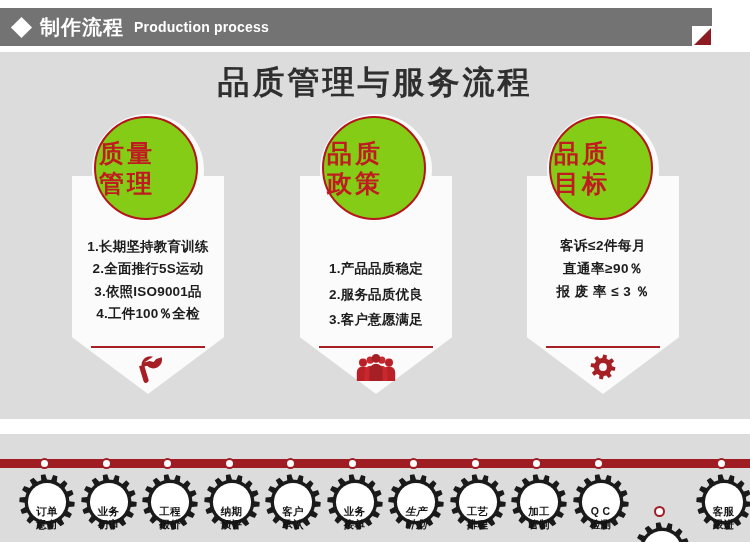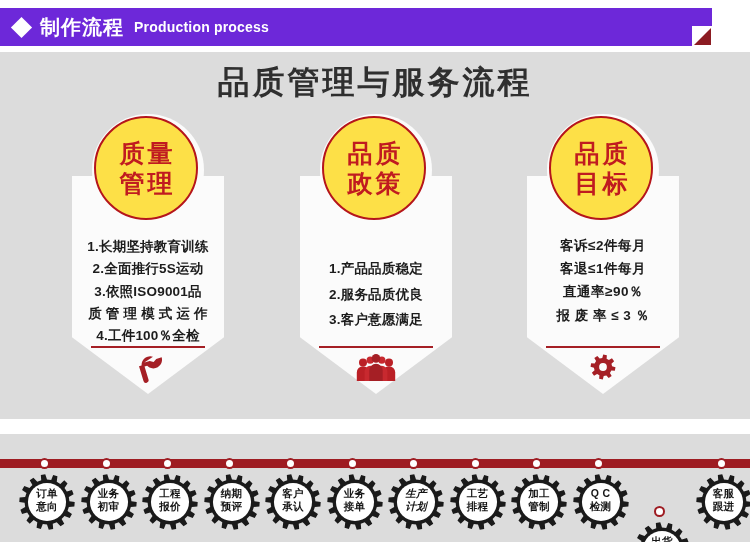--- a/index.html
+++ b/index.html
@@ -15,21 +15,21 @@
     position: relative;
   }
 
   
   #header-banner {
     position: absolute;
     left: 0;
     top: 8px;
     width: 712px;
     height: 38px;
-    background: #6d28d9;
+    background: #737373;
     display: flex;
     align-items: center;
     box-sizing: border-box;
     padding-left: 14px;
     z-index: 5;
   }
   #header-diamond {
     width: 15px;
     height: 15px;
     background: #ffffff;
@@ -139,25 +139,24 @@
     background: #fbfbfb;
   }
   .card-circle {
     position: absolute;
     left: 30px;
     top: 2px;
     width: 104px;
     height: 104px;
     border-radius: 50%;
     border: 2px solid #b5151b;
-    background: #fde047;
+    background: #84cc16;
     box-sizing: border-box;
     display: flex;
     flex-direction: column;
-    align-items: center;
     justify-content: center;
   }
   .card-circle-line {
     color: #c01b20;
     font-size: 25px;
     font-weight: bold;
     letter-spacing: 3px;
     line-height: 1.22;
     text-indent: 3px;
   }
@@ -239,21 +238,21 @@
   .flow-gear {
     position: absolute;
     left: 3px;
     top: 40px;
     width: 56px;
     height: 56px;
   }
   .flow-label {
     position: absolute;
     left: 0;
-    top: 53px;
+    top: 71px;
     width: 62px;
     text-align: center;
     font-size: 10.5px;
     font-weight: bold;
     color: #141414;
     line-height: 1.28;
     z-index: 4;
     letter-spacing: 0.3px;
   }
 </style>
@@ -275,21 +274,20 @@
         <div class="card-body"></div>
         <div class="card-disc"></div>
         <div class="card-circle">
           <div class="card-circle-line">质量</div>
           <div class="card-circle-line">管理</div>
         </div>
         <div class="card-list">
           <div class="card-list-item">1.长期坚持教育训练</div>
           <div class="card-list-item">2.全面推行5S运动</div>
           <div class="card-list-item">3.依照ISO9001品</div>
-          <div class="card-list-item">质 管 理 模 式 运 作</div>
           <div class="card-list-item">4.工件100％全检</div>
         </div>
         <div class="card-rule"></div>
         <div class="card-icon">
           <svg width="30" height="32" viewBox="0 0 30 32">
             <path d="M13.2 2.0 a8.6 8.6 0 0 0 -6.0 13.0 l-1.9 1.9 l1.3 1.3 l9.6 9.7 a2.6 2.6 0 0 0 3.7 -3.7 l-9.6 -9.7 l1.9 -1.9 a8.6 8.6 0 0 0 8.9 -14.2 l-4.0 4.0 l-0.9 3.9 l-3.9 0.9 l-4.0 4.0 z" fill="#a51f25" transform="rotate(28 15 16)"></path>
           </svg>
         </div>
       </div>
       <div class="card card-1">
@@ -322,21 +320,20 @@
       </div>
       <div class="card card-2">
         <div class="card-body"></div>
         <div class="card-disc"></div>
         <div class="card-circle">
           <div class="card-circle-line">品质</div>
           <div class="card-circle-line">目标</div>
         </div>
         <div class="card-list">
           <div class="card-list-item">客诉≤2件每月</div>
-          <div class="card-list-item">客退≤1件每月</div>
           <div class="card-list-item">直通率≥90％</div>
           <div class="card-list-item">报 废 率 ≤ 3 ％</div>
         </div>
         <div class="card-rule"></div>
         <div class="card-icon">
           <svg width="26" height="26" viewBox="0 0 26 26">
             <path d="M25.48 13.20 L24.87 16.86 L21.35 16.61 L19.92 18.91 L21.68 21.96 L18.67 24.12 L16.35 21.46 L13.71 22.07 L12.80 25.48 L9.14 24.87 L9.39 21.35 L7.09 19.92 L4.04 21.68 L1.88 18.67 L4.54 16.35 L3.93 13.71 L0.52 12.80 L1.13 9.14 L4.65 9.39 L6.08 7.09 L4.32 4.04 L7.33 1.88 L9.65 4.54 L12.29 3.93 L13.20 0.52 L16.86 1.13 L16.61 4.65 L18.91 6.08 L21.96 4.32 L24.12 7.33 L21.46 9.65 L22.07 12.29 Z" fill="#a51f25"></path>
             <circle cx="13" cy="13" r="3.9" fill="#fbfbfb"></circle>
           </svg>
         </div>

